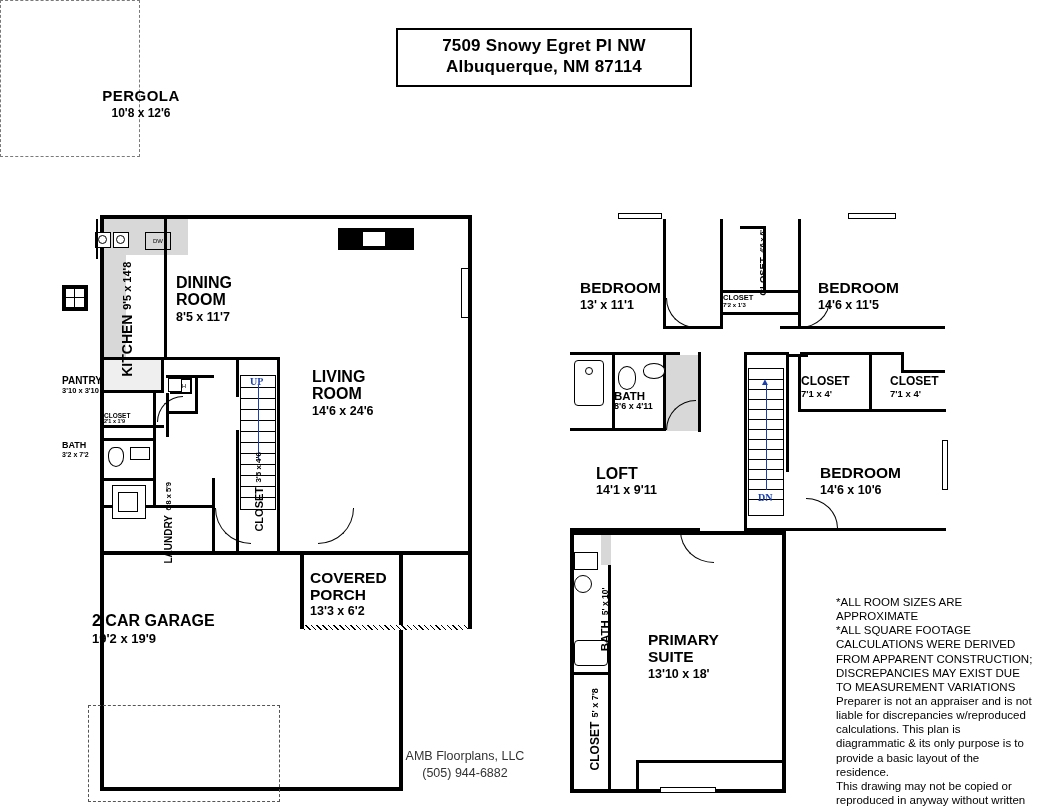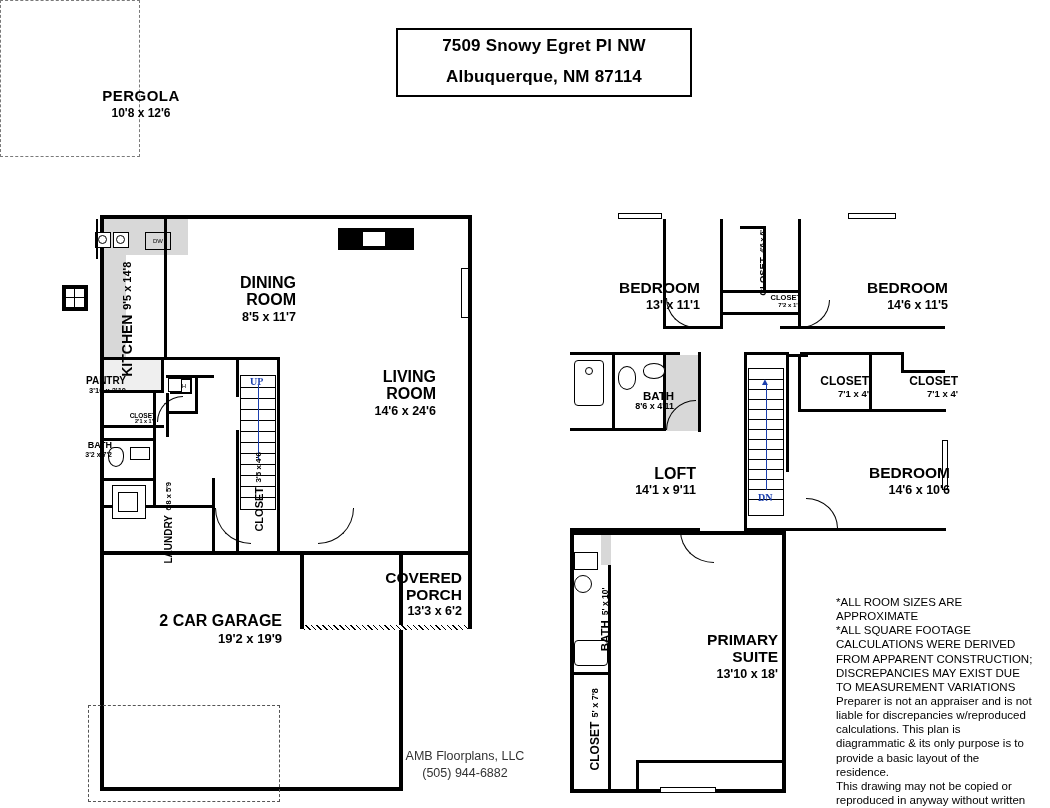--- a/index.html
+++ b/index.html
@@ -1,25 +1,25 @@
 <!DOCTYPE html>
 <html><head>
 <meta charset="utf-8">
 <style>
   html,body{margin:0;padding:0;background:#ffffff;}
   body{width:1050px;height:808px;position:relative;font-family:"Liberation Sans",sans-serif;color:#000;overflow:hidden;}
   .abs{position:absolute;}
-  .room{position:absolute;text-align:right;line-height:1.08;}
+  .room{position:absolute;text-align:left;line-height:1.08;}
   .rname{font-weight:bold;}
   .rdim{font-weight:bold;}
 
   
   #title-block{left:396px;top:28px;width:292px;border:2px solid #000;background:#fff;text-align:center;padding:6px 0 8px;}
   #title-block .l1{font-size:17px;font-weight:bold;letter-spacing:.2px;}
-  #title-block .l2{font-size:17px;font-weight:bold;letter-spacing:.2px;margin-top:11px;}
+  #title-block .l2{font-size:17px;font-weight:bold;letter-spacing:.2px;margin-top:1px;}
 
   
   #pergola{left:72px;top:22px;width:138px;height:155px;border:1px dashed #7a7a7a;background:#fff;}
   #pergola-label{left:72px;top:88px;width:138px;text-align:center;}
   #pergola-label .rname{font-size:15px;letter-spacing:.5px;}
   #pergola-label .rdim{font-size:12px;margin-top:3px;}
 
   
   .wall{position:absolute;background:#000;}
   .wallbox{position:absolute;border:4px solid #000;box-sizing:border-box;background:#fff;}

